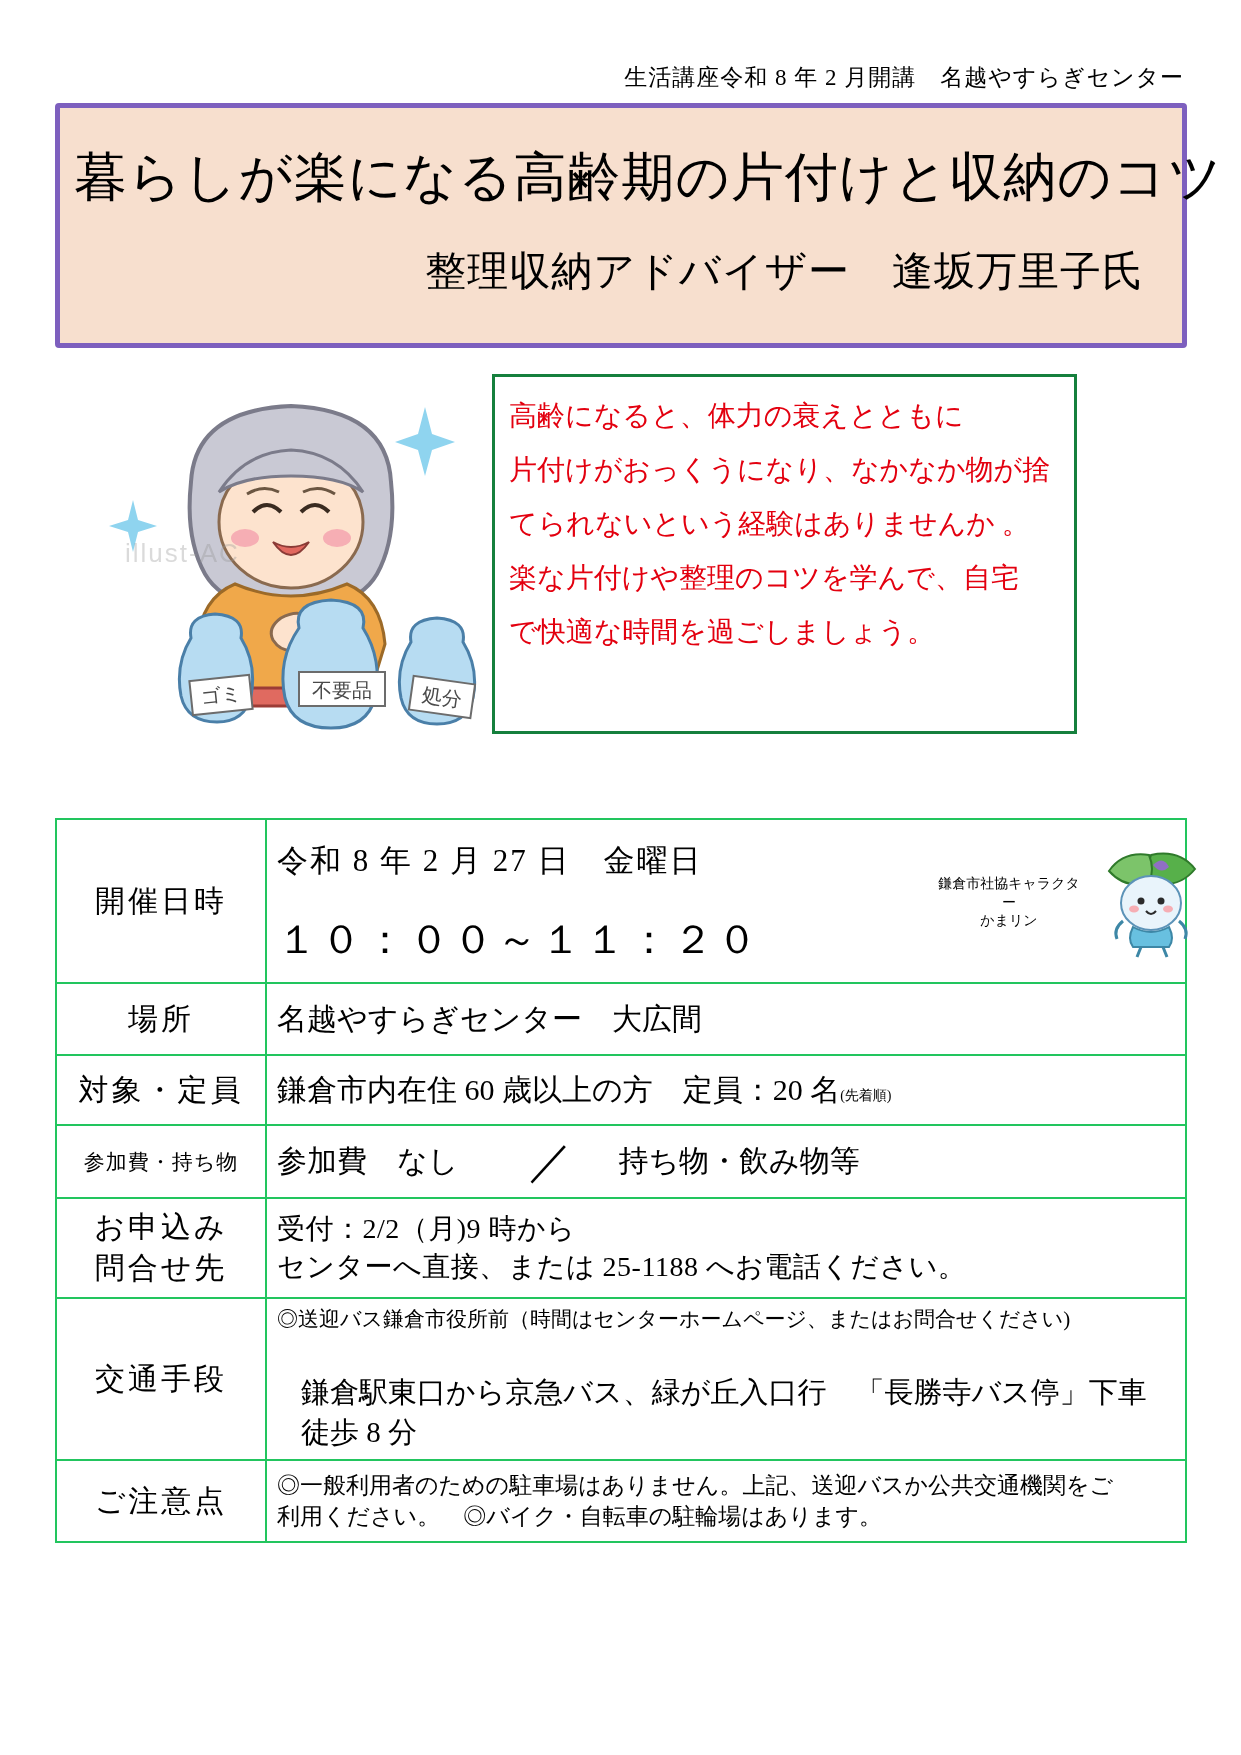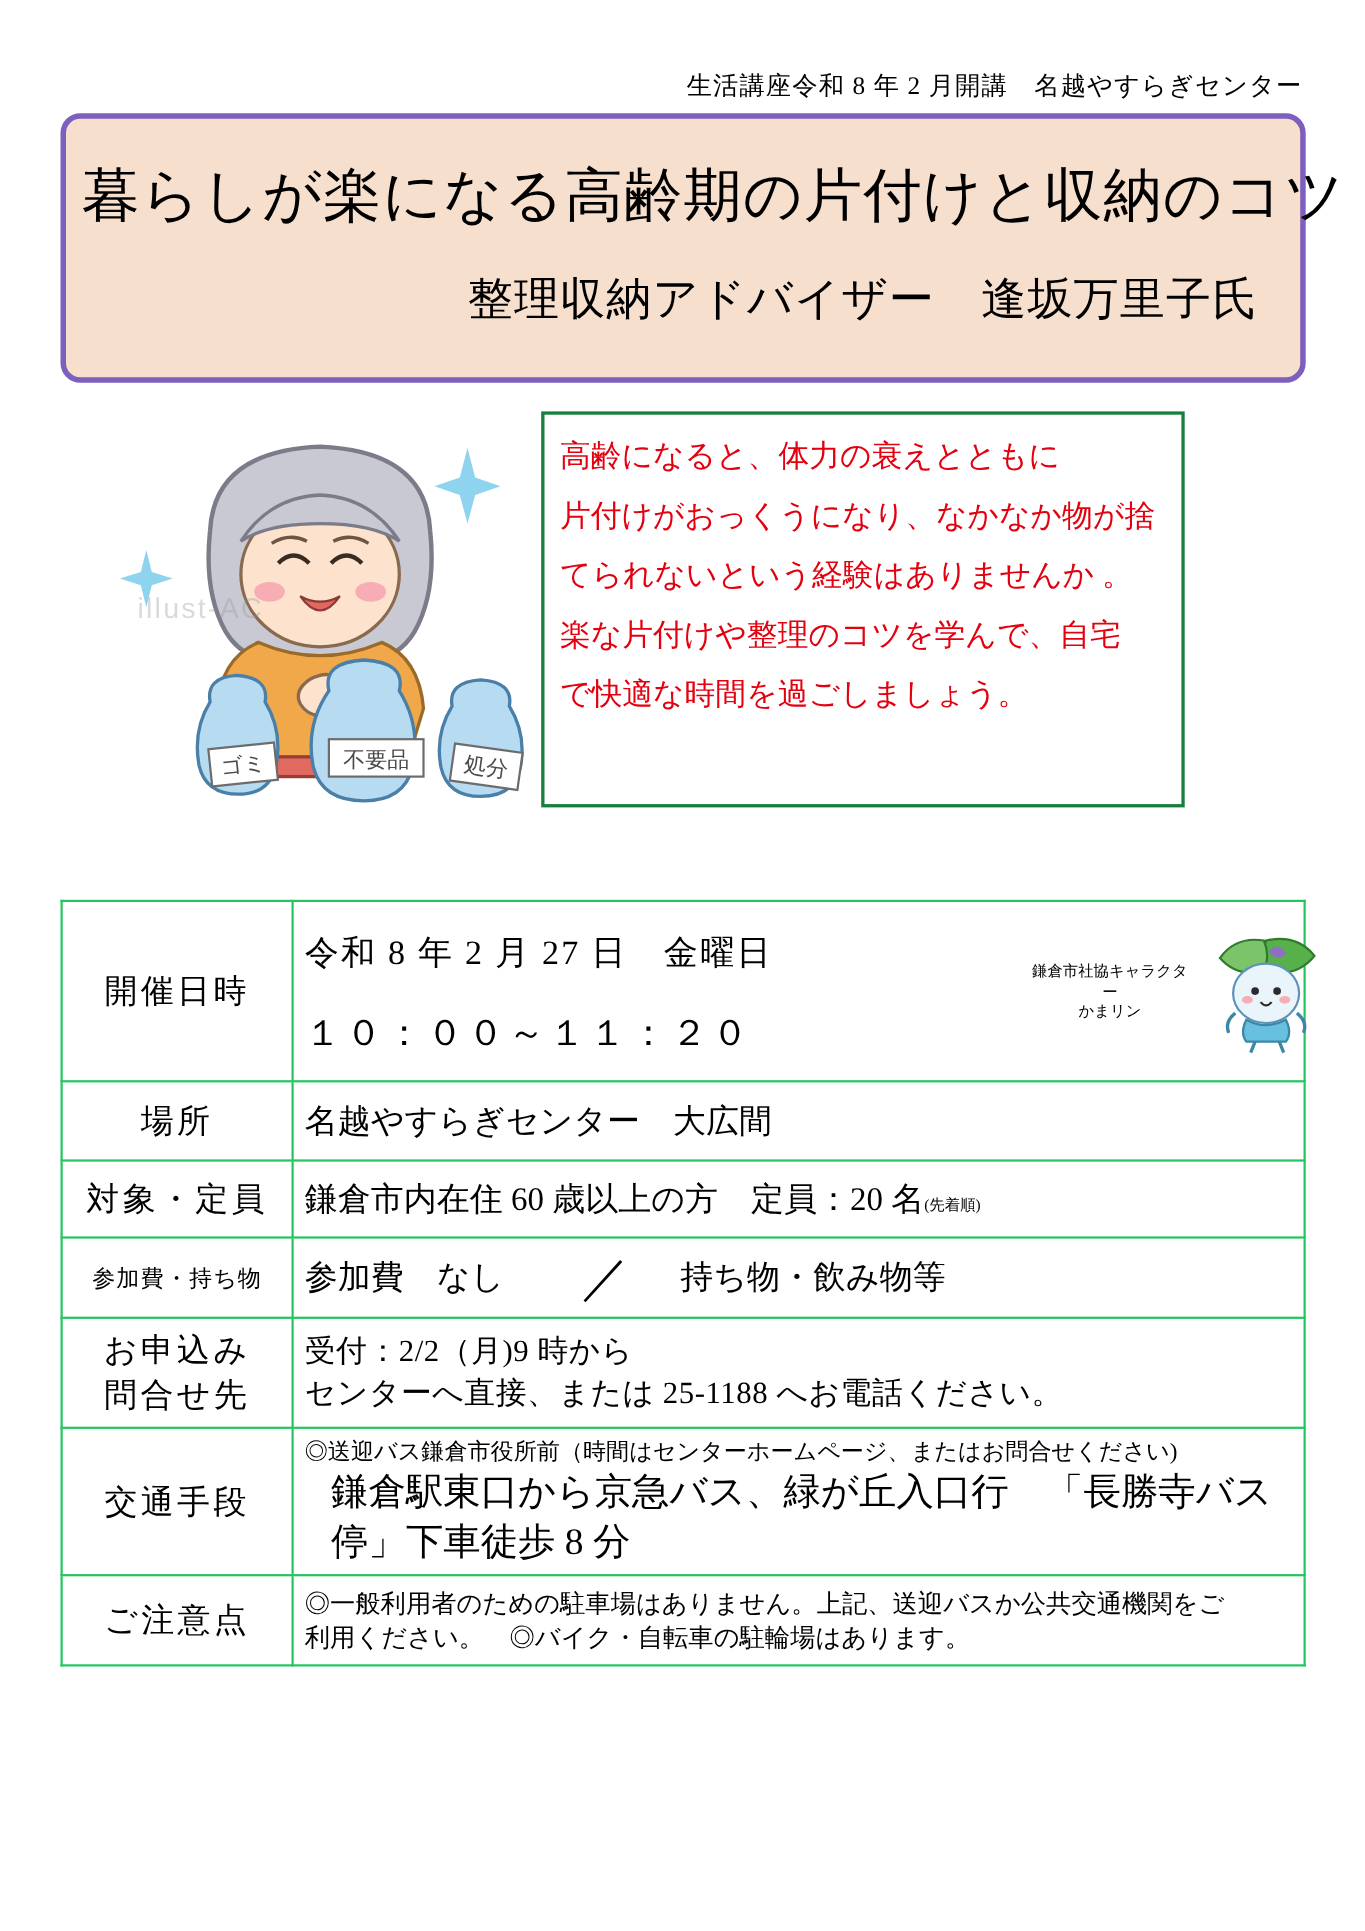--- a/index.html
+++ b/index.html
@@ -30,21 +30,21 @@
     font-family: "Liberation Serif", serif;
     white-space: nowrap;
   }
   .title-box {
     position: absolute;
     left: 55px;
     top: 103px;
     width: 1132px;
     height: 245px;
     border: 5px solid #7d5fbe;
-    border-radius: 18px;
+    border-radius: 4px;
     background: #f7dfce;
     box-sizing: border-box;
   }
   .title-main {
     position: absolute;
     left: 14px;
     top: 34px;
     width: 1100px;
     text-align: center;
     font-size: 53px;
@@ -125,21 +125,21 @@
     font-size: 21px;
     letter-spacing: 1px;
   }
   .row1 { height: 164px; }
   .row1 .l1 {
     font-size: 31px;
     letter-spacing: 2px;
     margin-top: 4px;
   }
   .row1 .l2 {
-    font-size: 33px;
+    font-size: 40px;
     letter-spacing: 4px;
     margin-top: 30px;
   }
   .kamarin-wrap {
     position: absolute;
     right: 12px;
     top: 838px;
     width: 300px;
     height: 130px;
     display: flex;
@@ -170,21 +170,21 @@
     margin: 0 46px 0 70px;
   }
   .row-apply { height: 100px; }
   .row-apply .line {
     font-size: 28px;
     line-height: 1.35;
     letter-spacing: 0.5px;
   }
   .row-traffic { height: 86px; }
   .row-traffic .t1 { font-size: 21px; }
-  .row-traffic .t2 { font-size: 34px; padding-left: 24px; }
+  .row-traffic .t2 { font-size: 29px; padding-left: 24px; margin-top: 40px; }
   .row-note { height: 82px; }
   .row-note .n1 { font-size: 23px; line-height: 1.35; }
   .row-note .indent { padding-left: 0px; }
   .nowrap { white-space: nowrap; }
   .sup-small { font-size: 14px; }
 </style>
 </head>
 <body>
 
 <div class="page">

